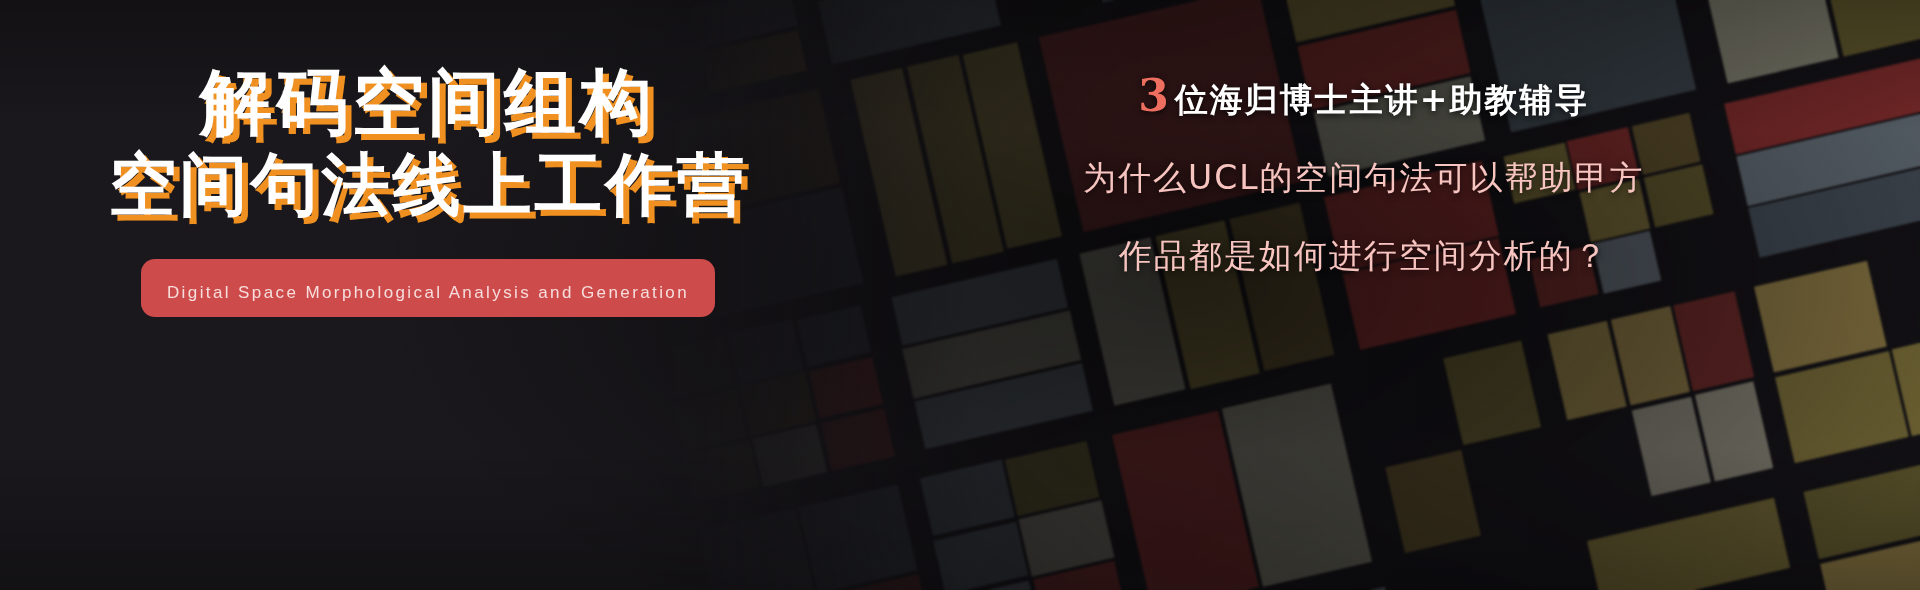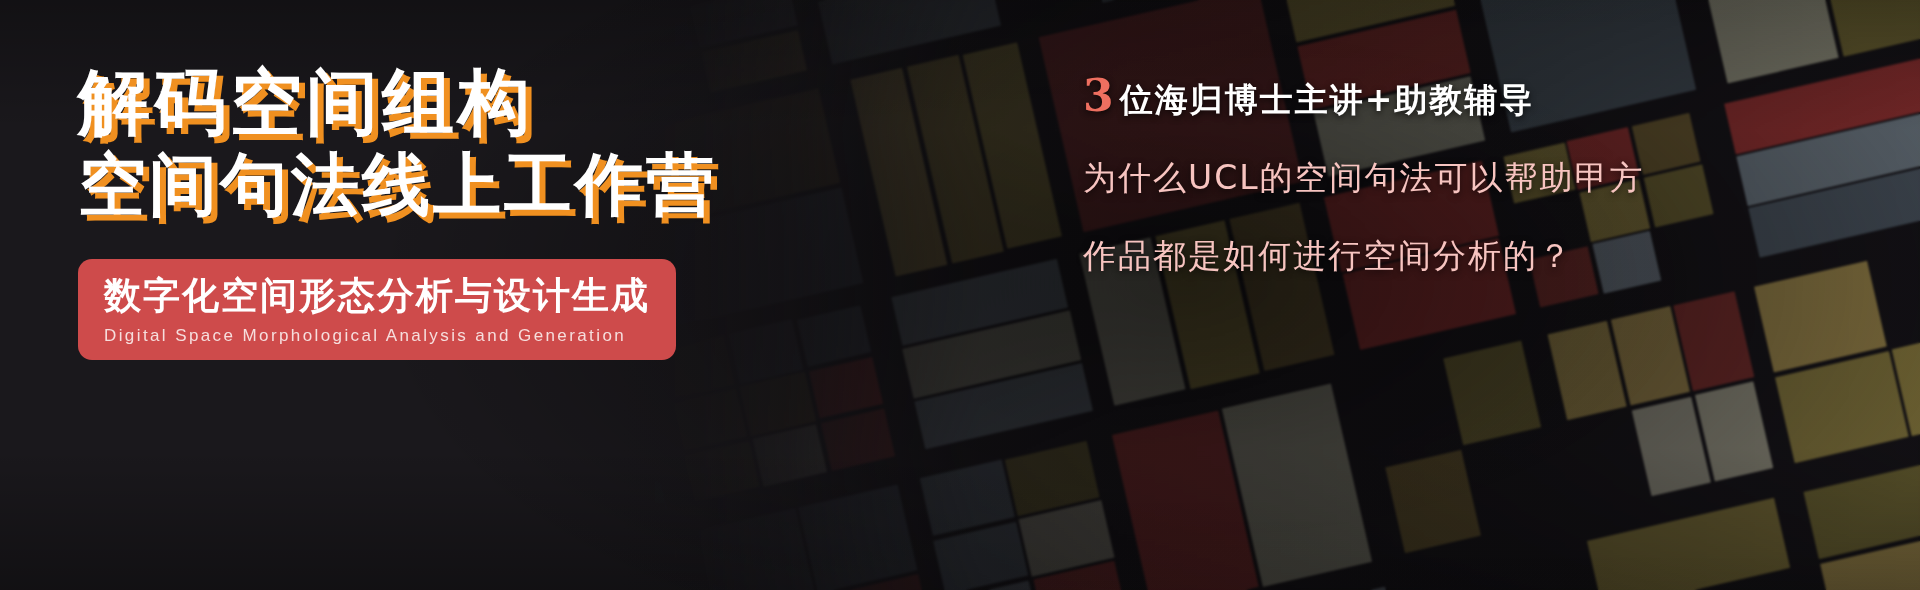--- a/index.html
+++ b/index.html
@@ -3,20 +3,21 @@
 <meta charset="utf-8">
 <style>
   html,body{margin:0;padding:0;background:#000;}
   body{font-family:"Liberation Sans","DejaVu Sans",sans-serif;}
 
   .banner{
     position:relative;
     width:1920px;height:590px;
     overflow:hidden;
     background:#0c4a6e;
+    text-align:center;
   }
 
   
   .map-wrap{
     position:absolute;
     inset:0;
     overflow:hidden;
   }
   .map-canvas{
     position:absolute;
@@ -234,21 +235,20 @@
     <div class="blurlayer"></div>
     <div class="fade-left"></div>
     <div class="vignette"></div>
   </div>
 
   <div class="left-col">
     <div class="title-line">解码空间组构</div>
     <div class="title-line second">空间句法线上工作营</div>
 
     <div class="badge">
-      <div class="badge-cn">数字化空间形态分析与设计生成</div>
       <div class="badge-en">Digital Space Morphological Analysis and Generation</div>
     </div>
   </div>
 
   <div class="right-col">
     <div class="headline">
       <span class="num">3</span><span>位海归博士主讲+助教辅导</span>
     </div>
     <div class="q-line">为什么UCL的空间句法可以帮助甲方</div>
     <div class="q-line">作品都是如何进行空间分析的？</div>

